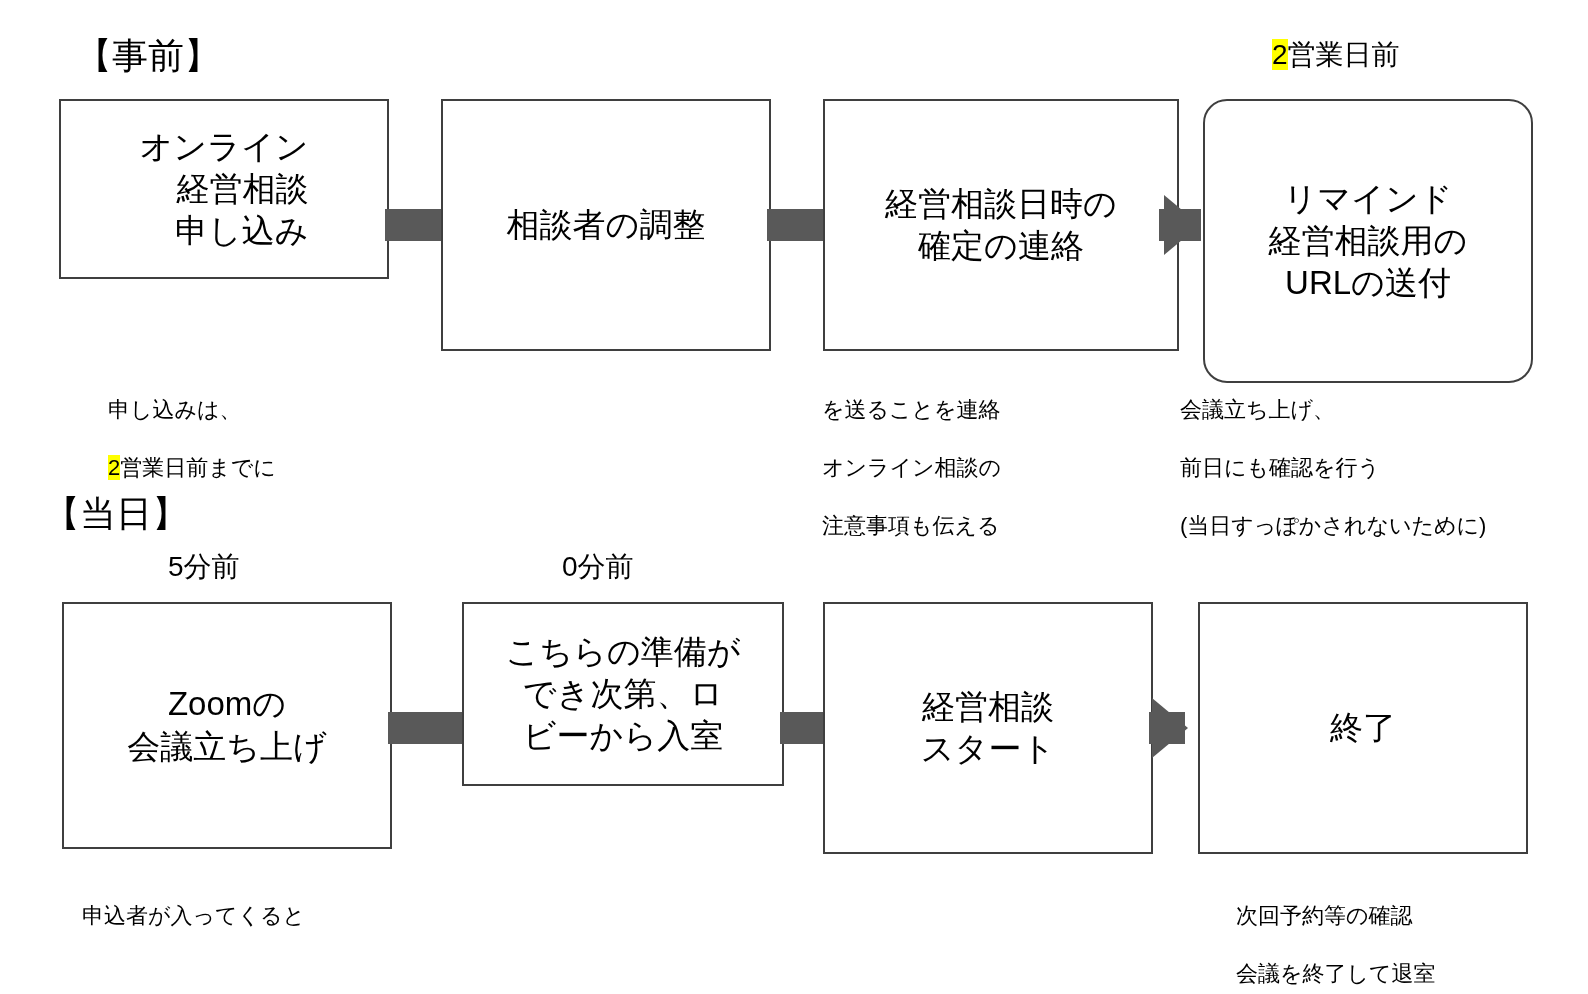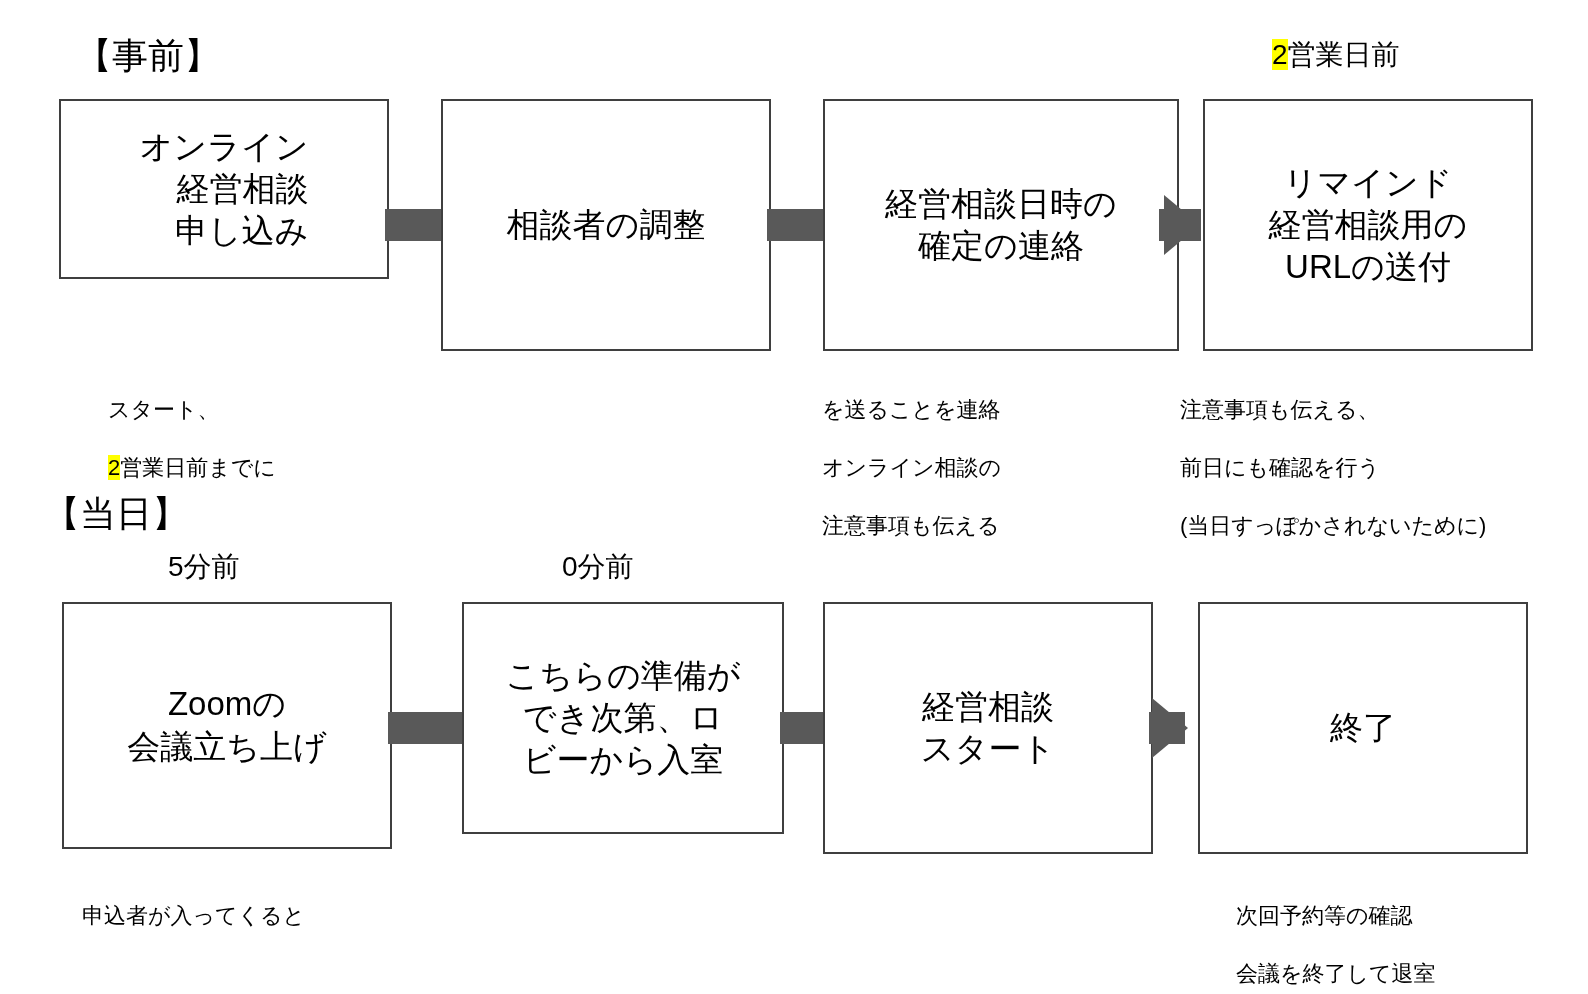--- a/index.html
+++ b/index.html
@@ -104,57 +104,57 @@
 <div class="abs connector" style="left:767px; top:209px; width:58px; height:32px;"></div>
 
 <div class="abs box" style="left:823px; top:99px; width:356px; height:252px;">
   <span class="box-text">経営相談日時の
 確定の連絡</span>
 </div>
 
 <div class="abs arrow-bar" style="left:1159px; top:209px; width:42px; height:32px;"></div>
 <div class="abs arrow-head" style="left:1164px; top:195px;"></div>
 
-<div class="abs box" style="left:1203px; top:99px; width:330px; height:252px;">
+<div class="abs box" style="left:1203px; top:99px; width:330px; height:284px;border-radius:24px;">
   <span class="box-text">リマインド
 経営相談用の
 URLの送付</span>
 </div>
 
 <div class="abs note" style="left:108px; top:366px;">
-  <div class="note-hl-line">スタート、</div>
+  <div class="note-hl-line">申し込みは、</div>
   <div class="note-hl-line"><span class="hl">2</span><span>営業日前までに</span></div>
 </div>
 
 <div class="abs note" style="left:822px; top:366px;">
   <div>を送ることを連絡</div>
   <div>オンライン相談の</div>
   <div>注意事項も伝える</div>
 </div>
 
 <div class="abs note" style="left:1180px; top:366px;">
-  <div>注意事項も伝える、</div>
+  <div>会議立ち上げ、</div>
   <div>前日にも確認を行う</div>
   <div>(当日すっぽかされないために)</div>
 </div>
 
 <div class="abs section-label" style="left:44px; top:496px;">【当日】</div>
 
 <div class="abs top-label" style="left:160px; top:552px;margin-left:8px;">5分前</div>
 
 <div class="abs top-label" style="left:562px; top:552px;">0分前</div>
 
 <div class="abs box" style="left:62px; top:602px; width:330px; height:247px;">
   <span class="box-text">Zoomの
 会議立ち上げ</span>
 </div>
 
 <div class="abs connector" style="left:388px; top:712px; width:78px; height:32px;"></div>
 
-<div class="abs box" style="left:462px; top:602px; width:322px; height:232px;">
+<div class="abs box" style="left:462px; top:602px; width:322px; height:184px;">
   <span class="box-text">こちらの準備が
 でき次第、ロ
 ビーから入室</span>
 </div>
 
 <div class="abs connector" style="left:780px; top:712px; width:46px; height:32px;"></div>
 
 <div class="abs box" style="left:823px; top:602px; width:330px; height:252px;">
   <span class="box-text">経営相談
 スタート</span>

